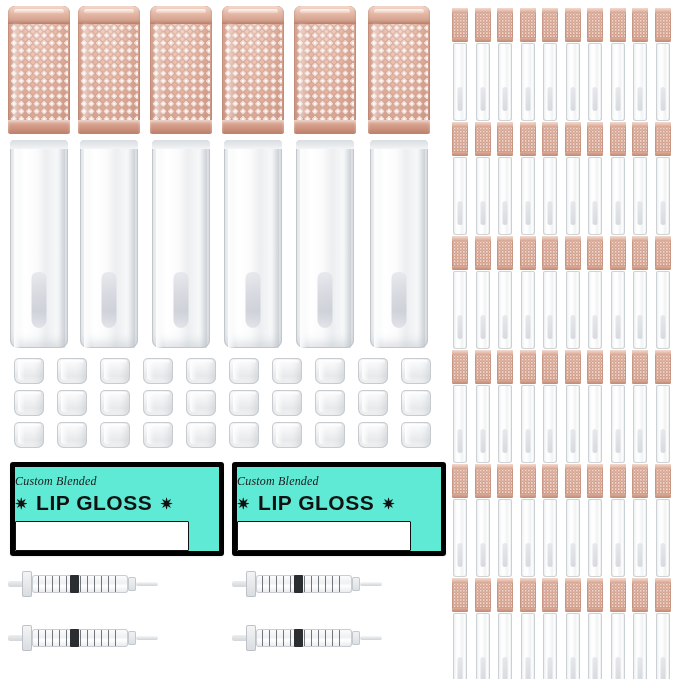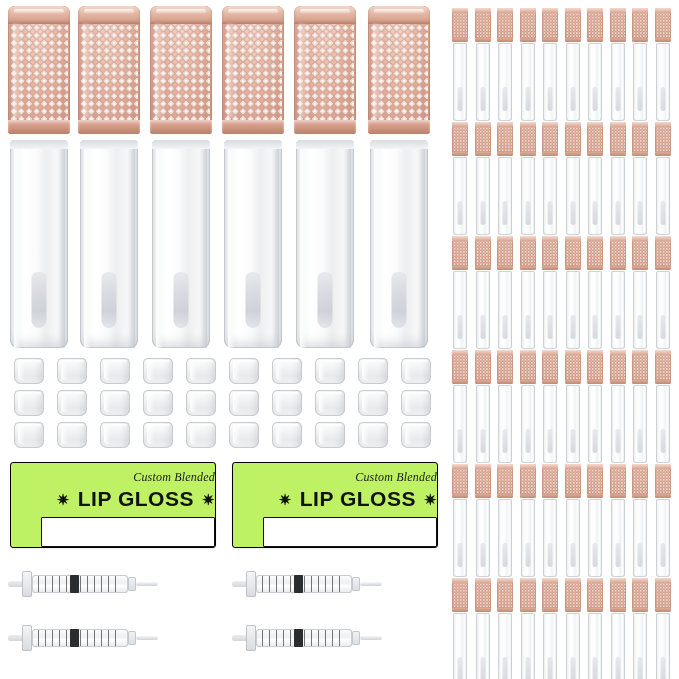--- a/index.html
+++ b/index.html
@@ -105,24 +105,24 @@
     content:"";position:absolute;left:4px;top:3px;width:7px;bottom:4px;border-radius:4px;
     background:linear-gradient(90deg,rgba(255,255,255,.95),rgba(255,255,255,0));
   }
   .stopper .sv:after{
     content:"";position:absolute;left:3px;right:3px;top:2px;height:4px;border-radius:3px;
     background:linear-gradient(180deg,#ffffff,rgba(255,255,255,0));
   }
 
   
   .label{
-    position:absolute;width:204px;height:84px;background:#bef264;
-    border:1px solid #000000;border-radius:3px;
+    position:absolute;width:204px;height:84px;background:#5eead4;
+    border:5px solid #000000;border-radius:3px;
     box-shadow:0 1px 2px rgba(0,0,0,.08);
-    display:flex;flex-direction:column;align-items:flex-end;
+    display:flex;flex-direction:column;align-items:flex-start;
   }
   .label .script{
     font-family:"Liberation Serif",serif;font-style:italic;font-size:12px;color:#1a1a1a;
     margin-top:7px;letter-spacing:.2px;
   }
   .label .big{
     display:flex;align-items:center;gap:8px;margin-top:2px;
     font-family:"Liberation Sans",sans-serif;font-weight:bold;font-size:21px;color:#111;letter-spacing:.5px;
   }
   .label .star{font-size:15px;line-height:1;}

